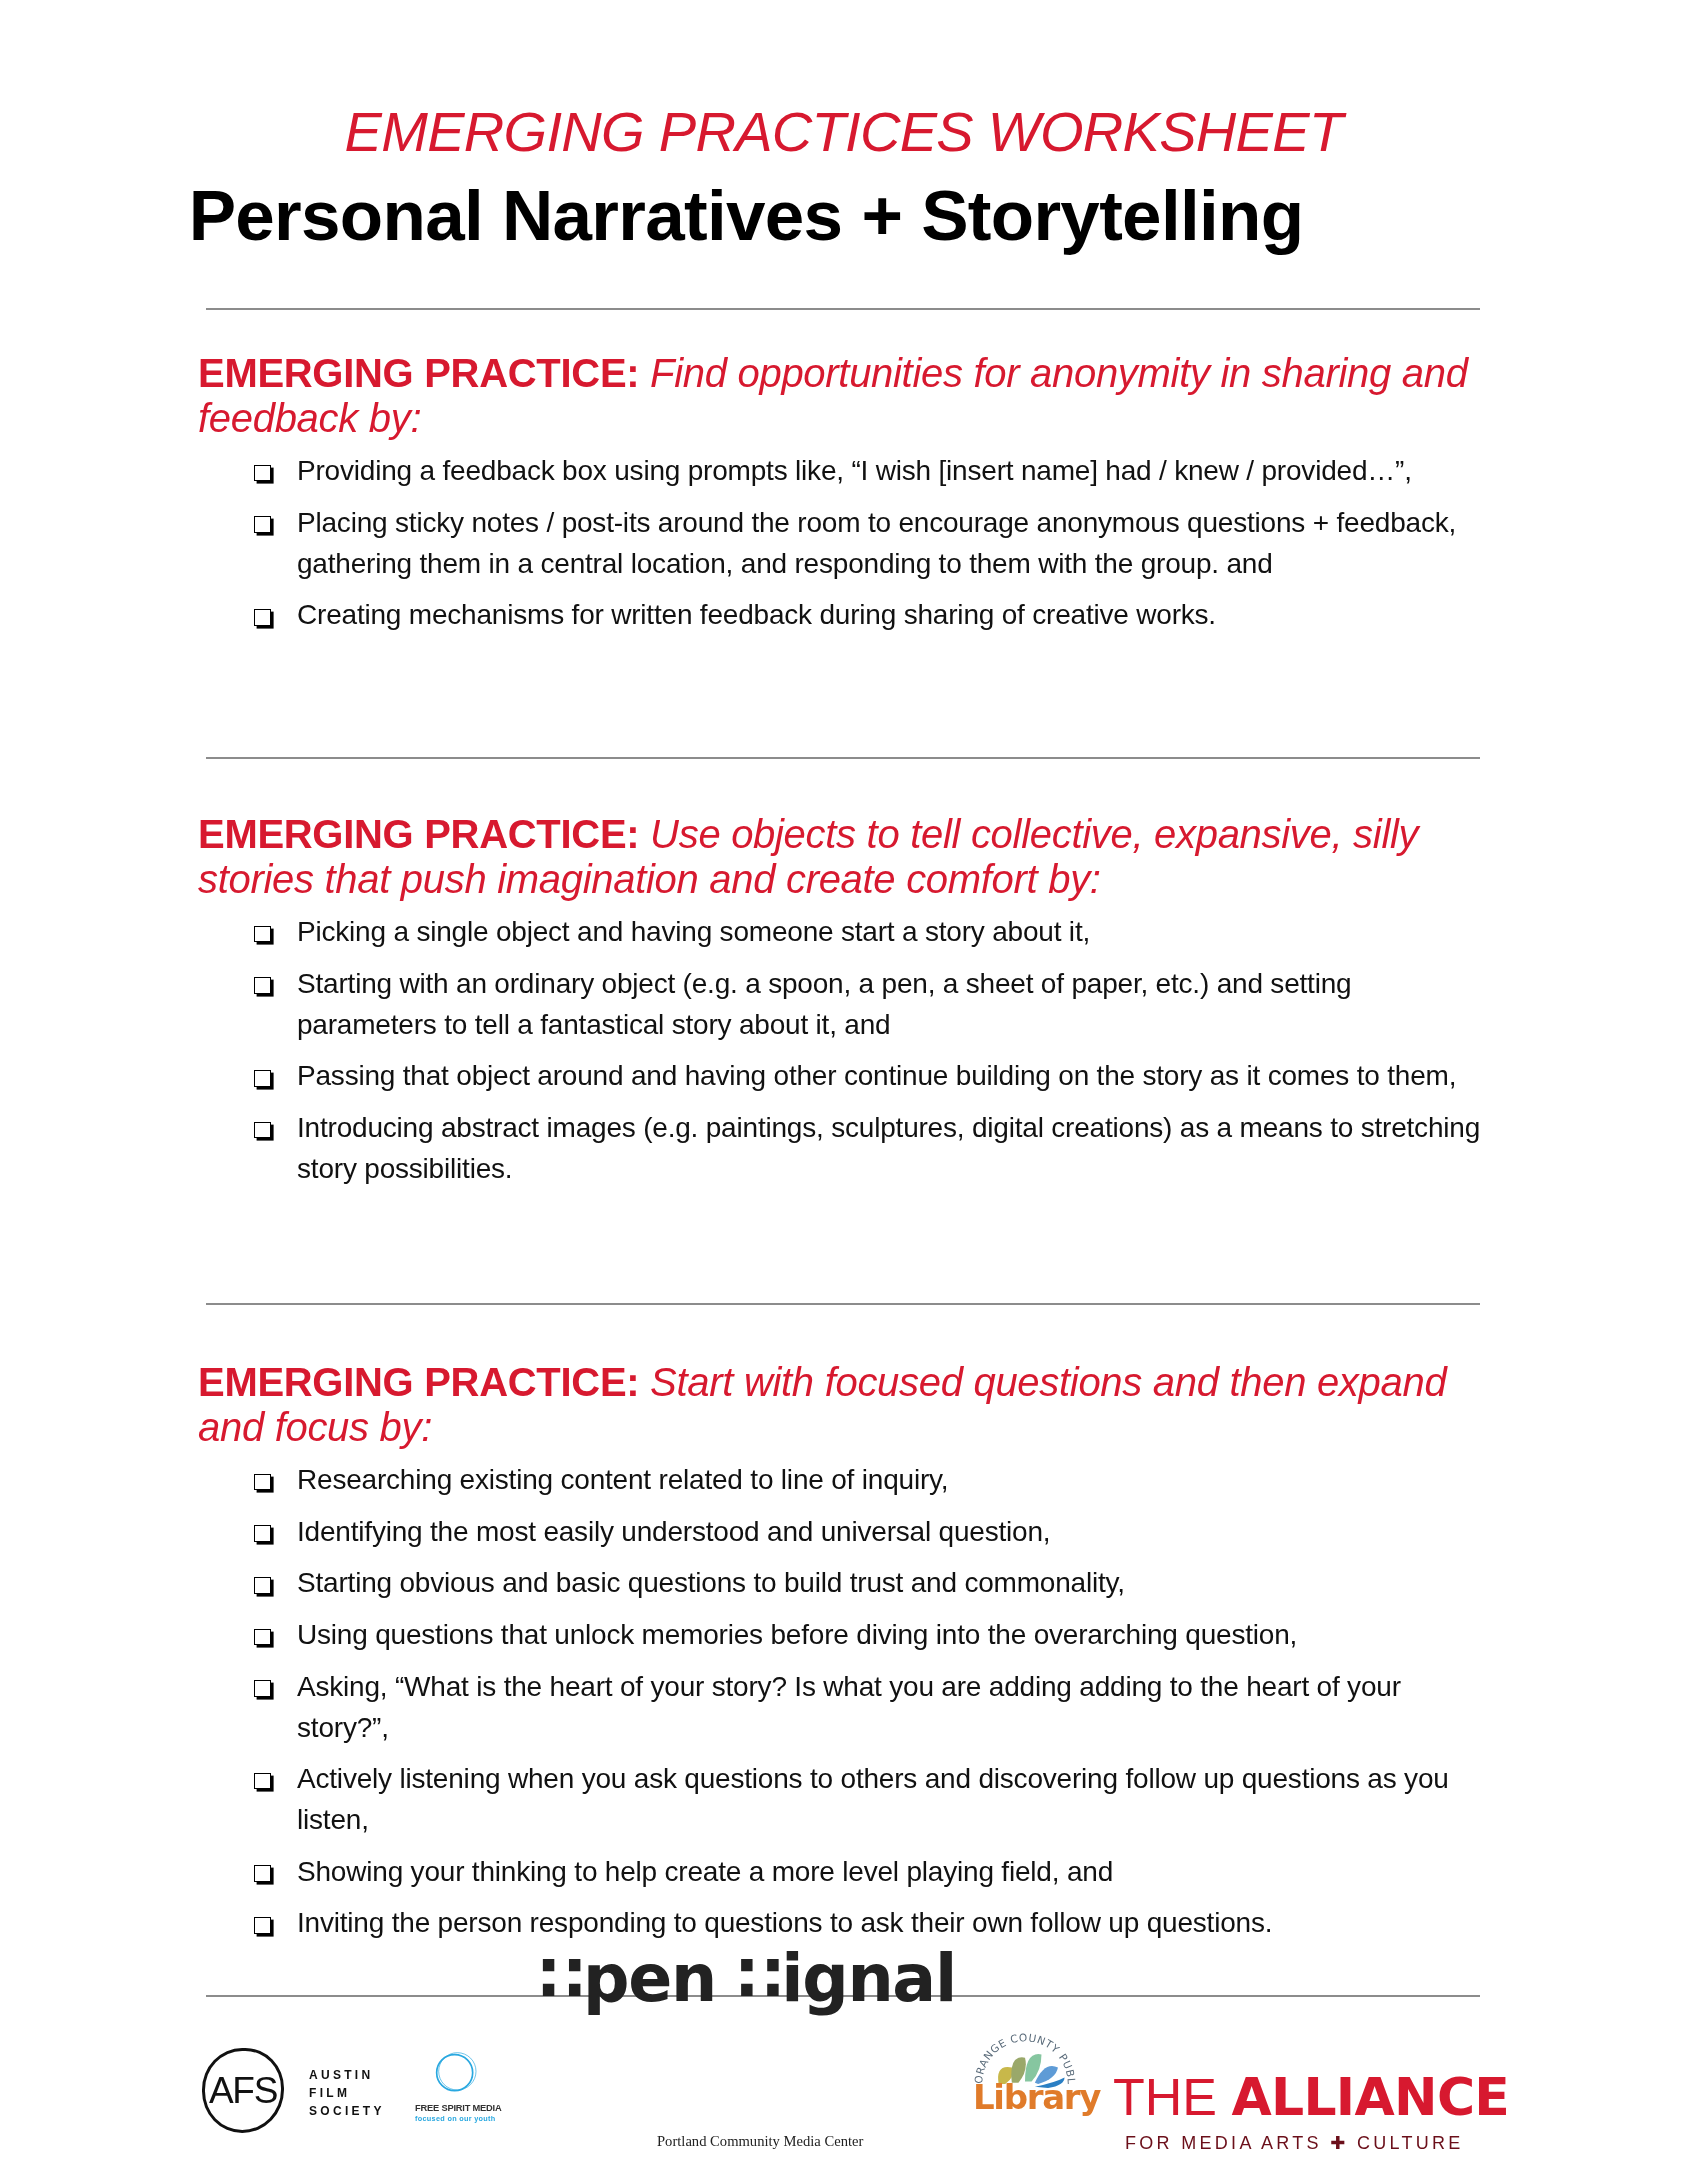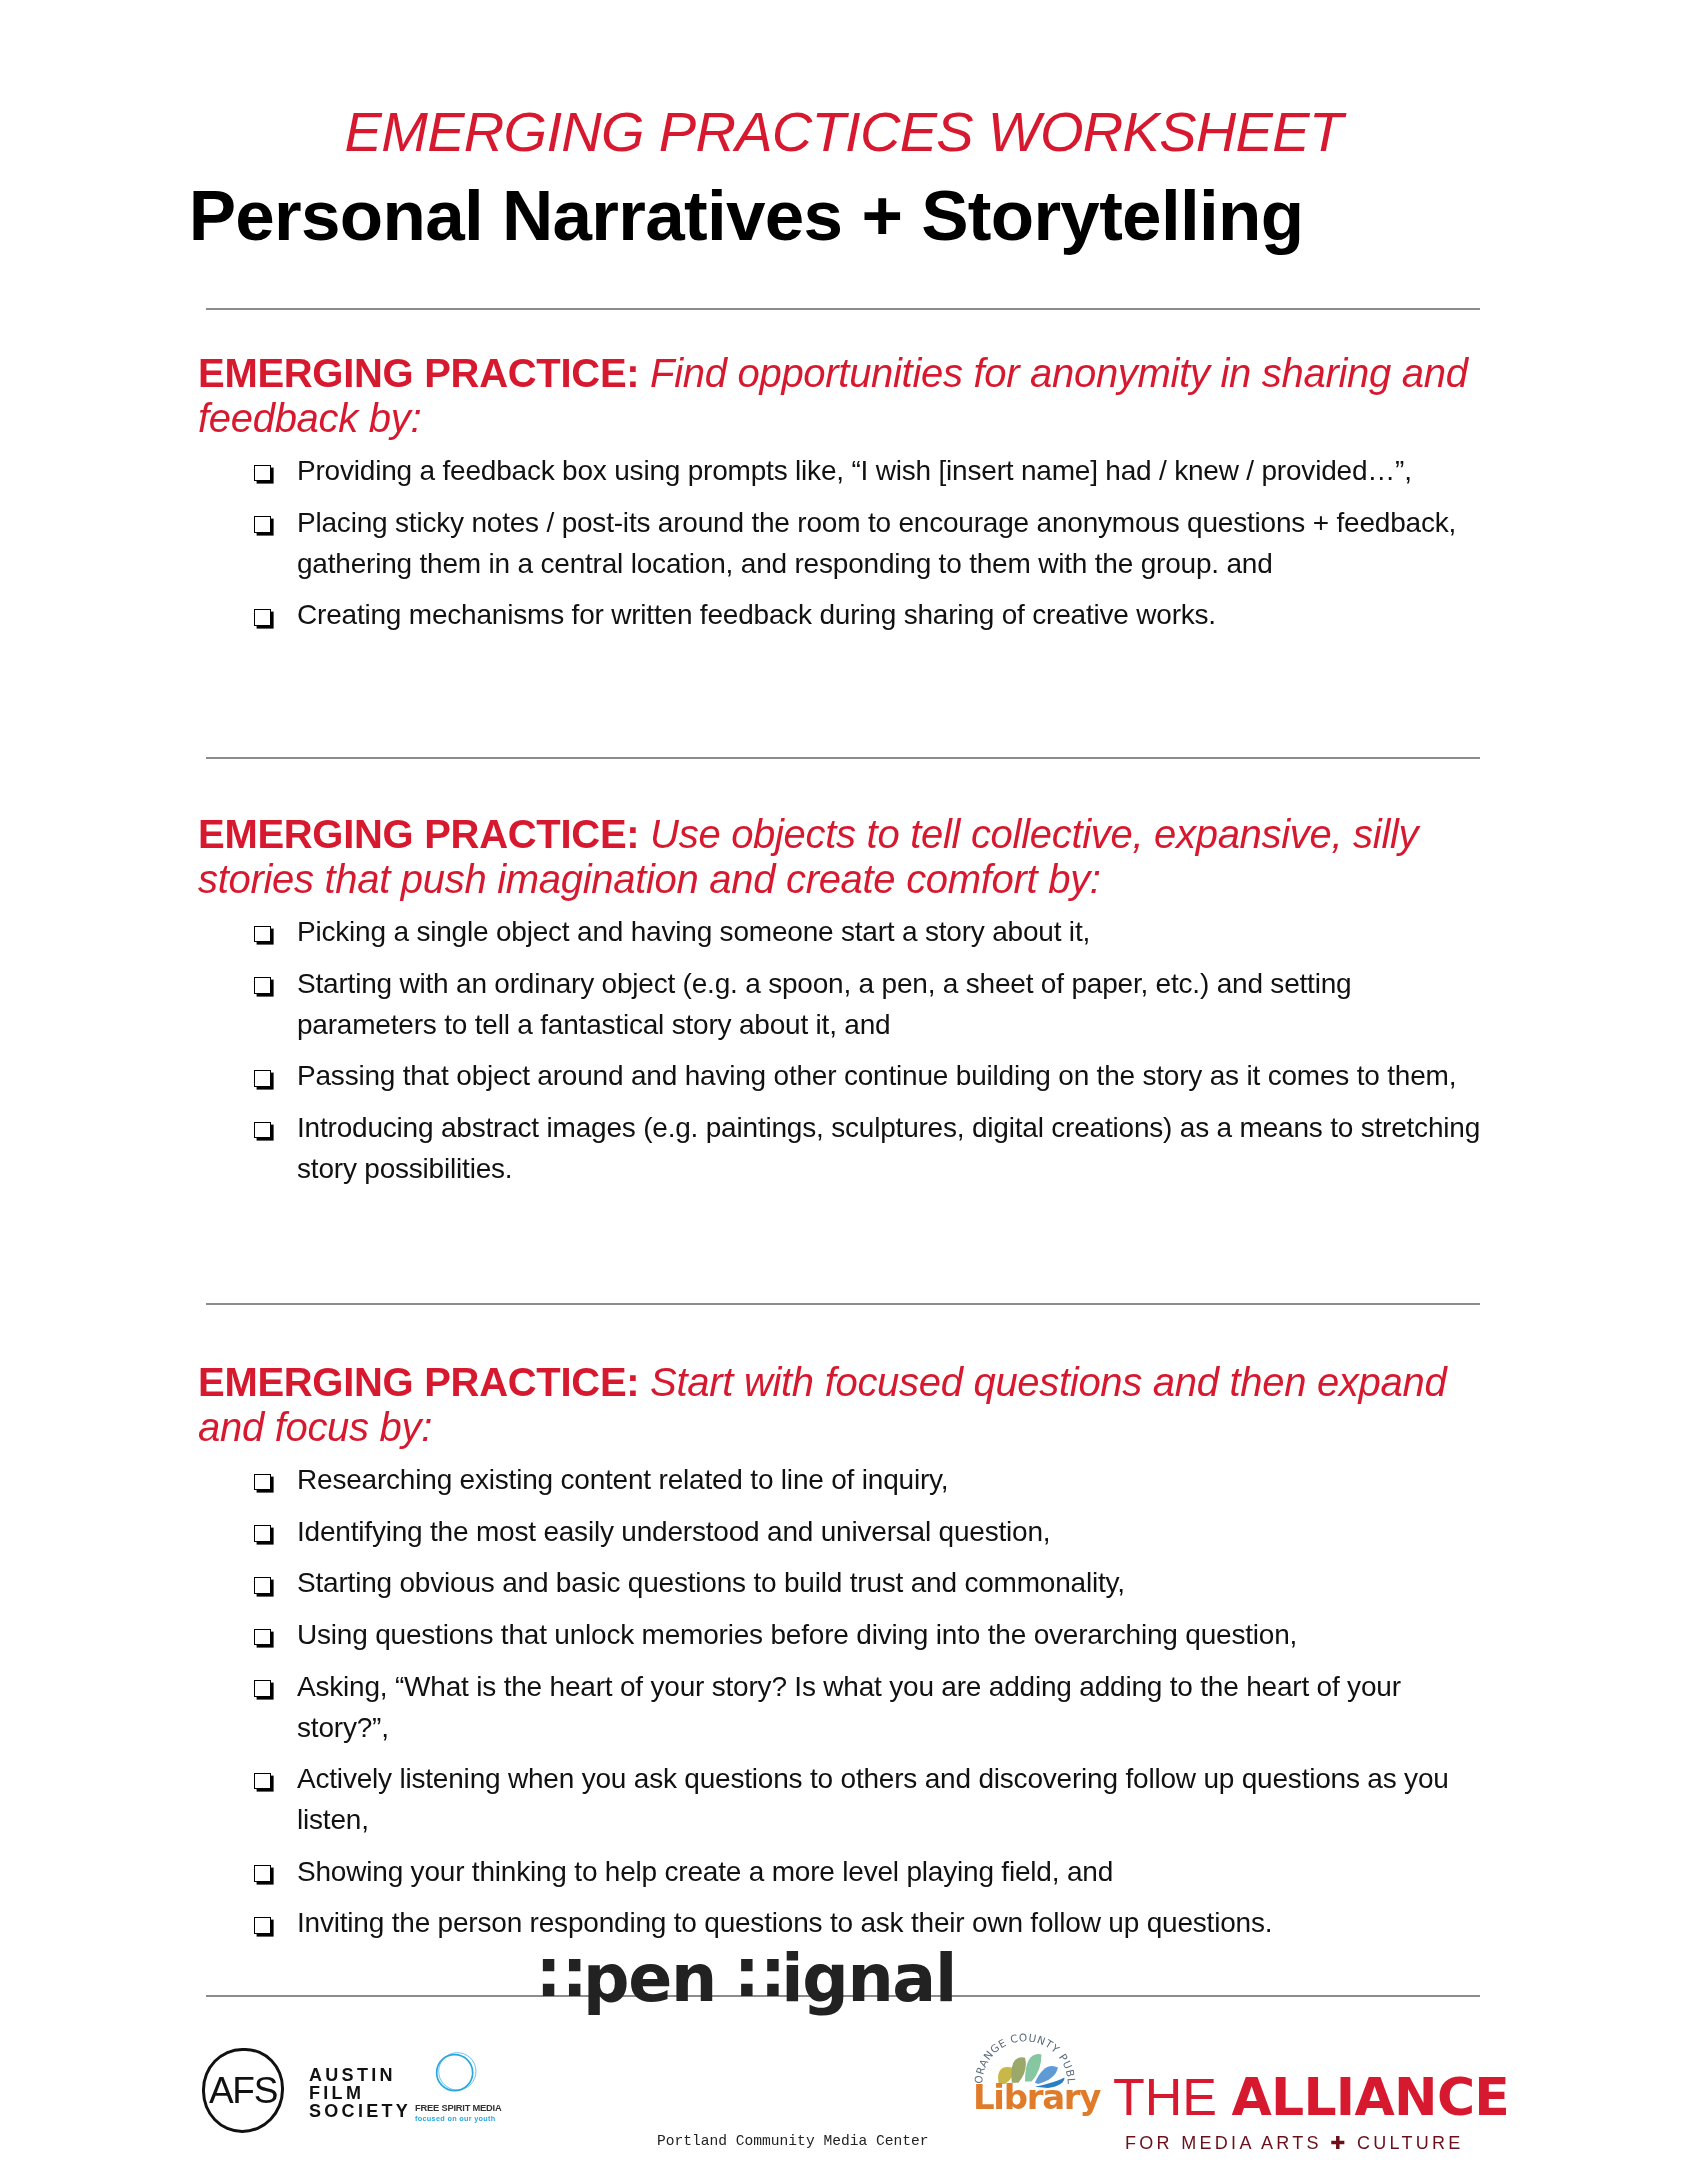--- a/index.html
+++ b/index.html
@@ -17,28 +17,28 @@
     .sec-head .txt { font-style: italic; letter-spacing: -0.3px; }
     .items { list-style: none; margin: 9.3px 0 0 0; padding: 0; }
     .item { position: relative; padding-left: 99px; font-size: 28px; line-height: 41px;
             margin-bottom: 10.6px; letter-spacing: -0.2px; color: #111; width: 1191px; }
     .box { position: absolute; left: 56px; top: 14.6px; width: 14.6px; height: 14.6px;
            border: 1.3px solid #000; background: #fff; box-shadow: 2.6px 2.6px 0 #000; }
     
     .afs-circle { left: 202px; top: 2048px; width: 82px; height: 85px; border: 3.3px solid #111;
                   border-radius: 50% 48% 52% 50%; display: flex; align-items: center; justify-content: center;
                   font-size: 37px; color: #111; letter-spacing: -1.3px; box-sizing: border-box; }
-    .afs-text { left: 309px; top: 2066px; font-size: 18px; line-height: 18px; font-weight: bold;
+    .afs-text { left: 309px; top: 2066px; font-size: 12px; line-height: 18px; font-weight: bold;
                 letter-spacing: 3.3px; color: #111; }
     .fsm-ring { left: 434px; top: 2050px; width: 44px; height: 44px; }
     .fsm-name { left: 415px; top: 2103px; font-size: 9.3px; font-weight: bold; color: #333; letter-spacing: -0.2px; }
     .fsm-tag { left: 415px; top: 2114px; font-size: 7.3px; font-weight: bold; color: #29a8e0; letter-spacing: 0.3px; }
     .os-logo { left: 539px; top: 1946px; font-size: 65px; font-weight: bold; color: #222; letter-spacing: -1.3px;
                line-height: 66px; font-family: "DejaVu Sans", sans-serif; }
-    .os-sub { left: 657px; top: 2133px; font-size: 14.6px; color: #222; font-family: Liberation Mono, monospace; }
+    .os-sub { left: 657px; top: 2133px; font-size: 14.6px; color: #222; font-family: Liberation Serif, serif; }
     .lib-arc { left: 969px; top: 2031px; width: 112px; height: 60px; }
     .lib-word { left: 973px; top: 2077px; font-size: 34px; font-weight: bold; color: #e07b2a; letter-spacing: -1.3px;
                 font-family: "DejaVu Sans", sans-serif; }
     .alliance { left: 1113px; top: 2071px; font-size: 52px; line-height: 53px; color: #D7192F; letter-spacing: 0px; }
     .alliance .thin { font-weight: normal; }
     .alliance .bold { font-weight: 900; font-family: "DejaVu Sans", sans-serif; letter-spacing: -0.7px; }
     .alliance-sub { left: 1125px; top: 2132px; font-size: 18px; color: #6b0f1a; letter-spacing: 3.3px; }
     .alliance-sub .plus { font-weight: bold; color: #6b0f1a; }
   </style>
 </head>

